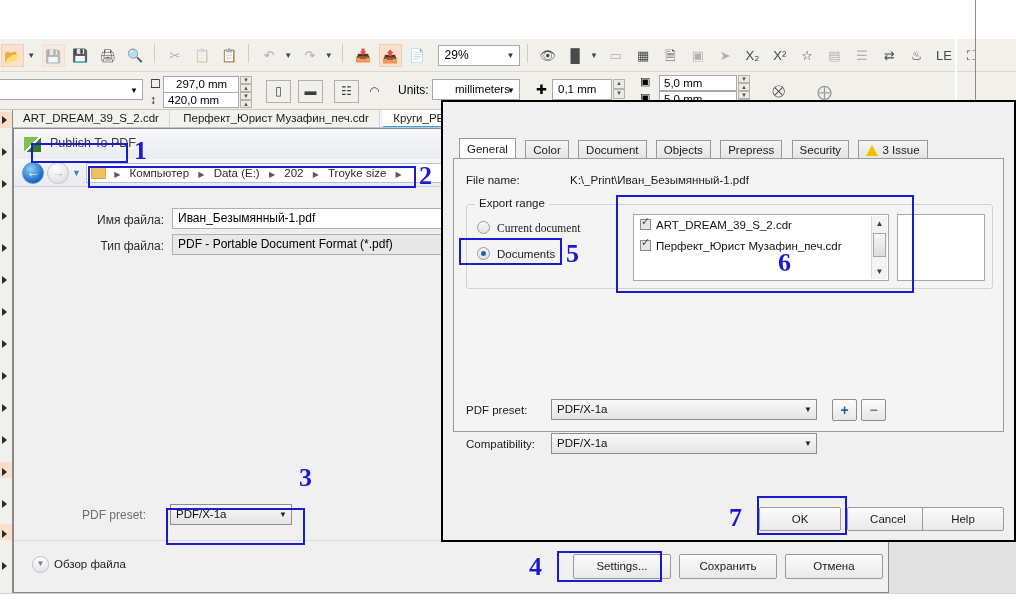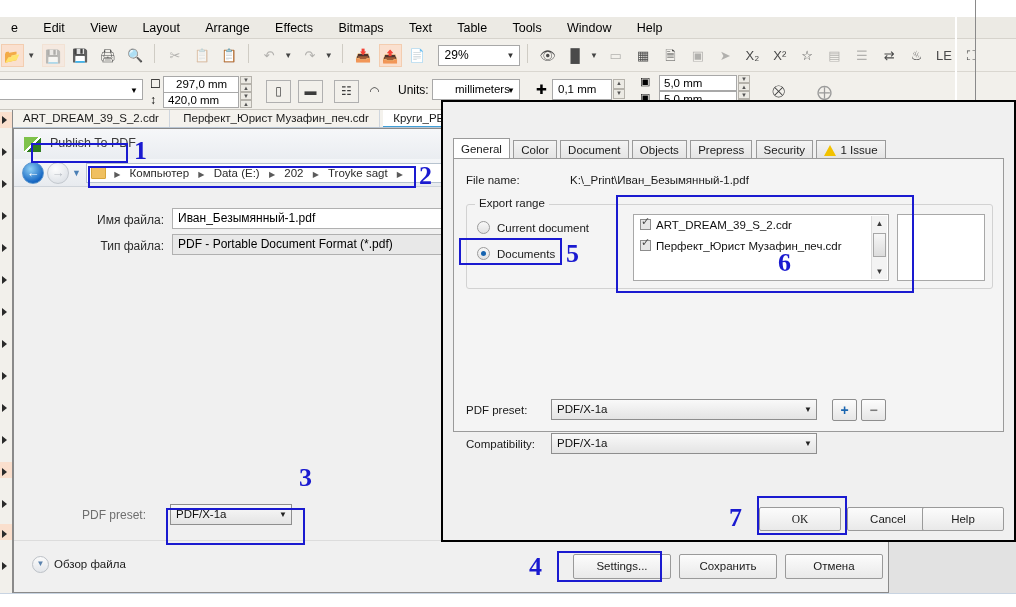--- a/index.html
+++ b/index.html
@@ -200,21 +200,21 @@
     color: #fff; font-size: 16px; line-height: 20px; text-align: center;
   }
   .tabrow {
     position: absolute; left: 10px; top: 36px; height: 21px; white-space: nowrap;
   }
   .ptab {
     display: inline-block; height: 21px; line-height: 19px; padding: 0 7px;
     background: linear-gradient(#f4f4f4, #e2e2e2);
     border: 1px solid #9a9a9a; border-bottom: none;
     font-size: 11.5px; color: #1a1a1a; box-sizing: border-box;
-    position: relative; top: 1px;
+    position: relative; top: 1px; margin-left: 6px;
   }
   .ptab.active {
     background: #ffffff; top: 0; height: 23px; line-height: 21px; font-weight: normal;
   }
   .tabpanel {
     position: absolute; left: 10px; top: 56px; width: 551px; height: 274px;
     background: #f4f4f4; border: 1px solid #9a9a9a; box-sizing: border-box;
   }
   .warn-tri {
     display: inline-block; width: 0; height: 0; vertical-align: -2px;
@@ -302,34 +302,20 @@
     position: absolute; left: 0; bottom: 0; width: 1016px; height: 14px;
     background: #ffffff; border-top: 1px solid #c8d4e2; box-sizing: border-box;
   }
 </style>
 </head>
 <body>
 
 <div id="app">
 
 
-  <div class="menubar">
-    <span class="menuitem">e</span>
-    <span class="menuitem">Edit</span>
-    <span class="menuitem">View</span>
-    <span class="menuitem">Layout</span>
-    <span class="menuitem">Arrange</span>
-    <span class="menuitem">Effects</span>
-    <span class="menuitem">Bitmaps</span>
-    <span class="menuitem">Text</span>
-    <span class="menuitem">Table</span>
-    <span class="menuitem">Tools</span>
-    <span class="menuitem">Window</span>
-    <span class="menuitem">Help</span>
-  </div>
 
   <div class="toolbar1">
     <span class="tbtn peach">📂</span>
     <span class="tcaret">▼</span>
     <span class="tbtn peach dim">💾</span>
     <span class="tbtn">💾</span>
     <span class="tbtn">🖨</span>
     <span class="tbtn">🔍</span>
     <span class="tsep"></span>
     <span class="tbtn dim">✂</span>
@@ -467,21 +453,21 @@
       <div class="navdrop">▼</div>
       <div class="crumbbar">
         <span class="folder-ic"></span>
         <span class="crumb-sep">▶</span>
         <span class="crumb">Компьютер</span>
         <span class="crumb-sep">▶</span>
         <span class="crumb">Data (E:)</span>
         <span class="crumb-sep">▶</span>
         <span class="crumb">202</span>
         <span class="crumb-sep">▶</span>
-        <span class="crumb">Troyke sagt</span>
+        <span class="crumb">Troyke size</span>
         <span class="crumb-sep">▶</span>
       </div>
     </div>
     <div class="pub-body">
       <div class="pub-field-label" style="left:40px; top:26px; width:110px;">Имя файла:</div>
       <div class="pub-input" style="left:158px; top:21px; width:700px;">Иван_Безымянный-1.pdf</div>
       <div class="pub-field-label" style="left:40px; top:52px; width:110px;">Тип файла:</div>
       <div class="pub-input shaded" style="left:158px; top:47px; width:700px;">PDF - Portable Document Format (*.pdf)</div>
 
       <div class="pub-field-label" style="left:22px; top:321px; width:110px; color:#6e6e6e;">PDF preset:</div>
@@ -501,31 +487,31 @@
 
   <div class="pdfdlg">
 
     <div class="tabrow">
       <span class="ptab active">General</span>
       <span class="ptab">Color</span>
       <span class="ptab">Document</span>
       <span class="ptab">Objects</span>
       <span class="ptab">Prepress</span>
       <span class="ptab">Security</span>
-      <span class="ptab"><span class="warn-tri"></span><span>1 Issue</span></span>
+      <span class="ptab"><span class="warn-tri"></span><span>3 Issue</span></span>
     </div>
 
     <div class="tabpanel">
       <div class="fieldlabel" style="left:12px; top:15px;">File name:</div>
       <div class="fieldlabel" style="left:116px; top:15px;">K:\_Print\Иван_Безымянный-1.pdf</div>
 
       <div class="group" style="left:12px; top:45px; width:527px; height:85px;">
         <span class="group-title">Export range</span>
         <div class="radio gray" style="left:10px; top:16px;"></div>
-        <div class="radio-lbl" style="left:30px; top:17px;">Current document</div>
+        <div class="radio-lbl" style="left:30px; top:17px;font-family:Liberation Serif, serif;">Current document</div>
         <div class="radio on" style="left:10px; top:42px;"></div>
         <div class="radio-lbl" style="left:30px; top:43px;">Documents</div>
 
         <div class="listbox" style="left:166px; top:9px; width:256px; height:67px;">
           <div class="listrow">
             <span class="chk"></span><span>ART_DREAM_39_S_2.cdr</span>
           </div>
           <div class="listrow">
             <span class="chk"></span><span>Перфект_Юрист Музафин_печ.cdr</span>
           </div>
@@ -547,21 +533,21 @@
       <div class="plusminus" style="left:378px; top:240px; color:#1b66b0;">+</div>
       <div class="plusminus" style="left:407px; top:240px; color:#7c7c7c;">−</div>
 
       <div class="fieldlabel" style="left:12px; top:279px;">Compatibility:</div>
       <div class="combo" style="left:97px; top:274px; width:266px;">
         <span>PDF/X-1a</span>
         <span class="arrow">▼</span>
       </div>
     </div>
 
-    <div class="btn" style="left:316px; top:405px; width:82px; height:24px; line-height:22px;font-family:Liberation Serif, serif;">OK</div>
+    <div class="btn" style="left:316px; top:405px; width:82px; height:24px; line-height:22px;">OK</div>
     <div class="btn" style="left:404px; top:405px; width:82px; height:24px; line-height:22px;">Cancel</div>
     <div class="btn" style="left:479px; top:405px; width:82px; height:24px; line-height:22px;">Help</div>
   </div>
 
   <div class="anno-box" style="left:31px; top:143px; width:97px; height:20px;"></div>
   <div class="anno-box" style="left:88px; top:166px; width:328px; height:22px;"></div>
   <div class="anno-box" style="left:166px; top:508px; width:139px; height:37px;"></div>
   <div class="anno-box" style="left:557px; top:551px; width:105px; height:31px;"></div>
   <div class="anno-box" style="left:459px; top:238px; width:103px; height:27px;"></div>
   <div class="anno-box" style="left:616px; top:195px; width:298px; height:98px;"></div>

